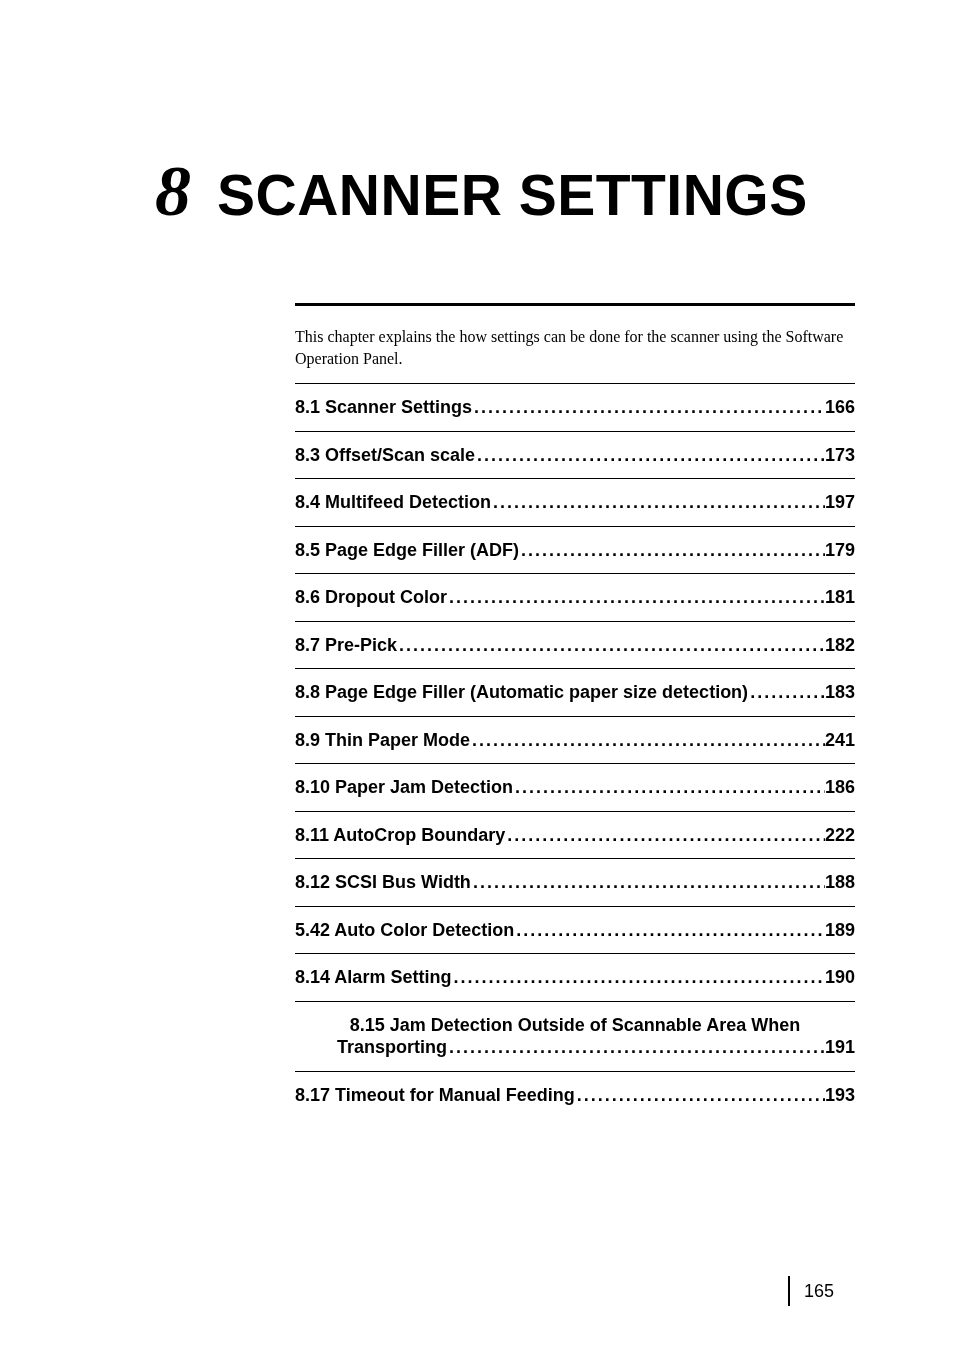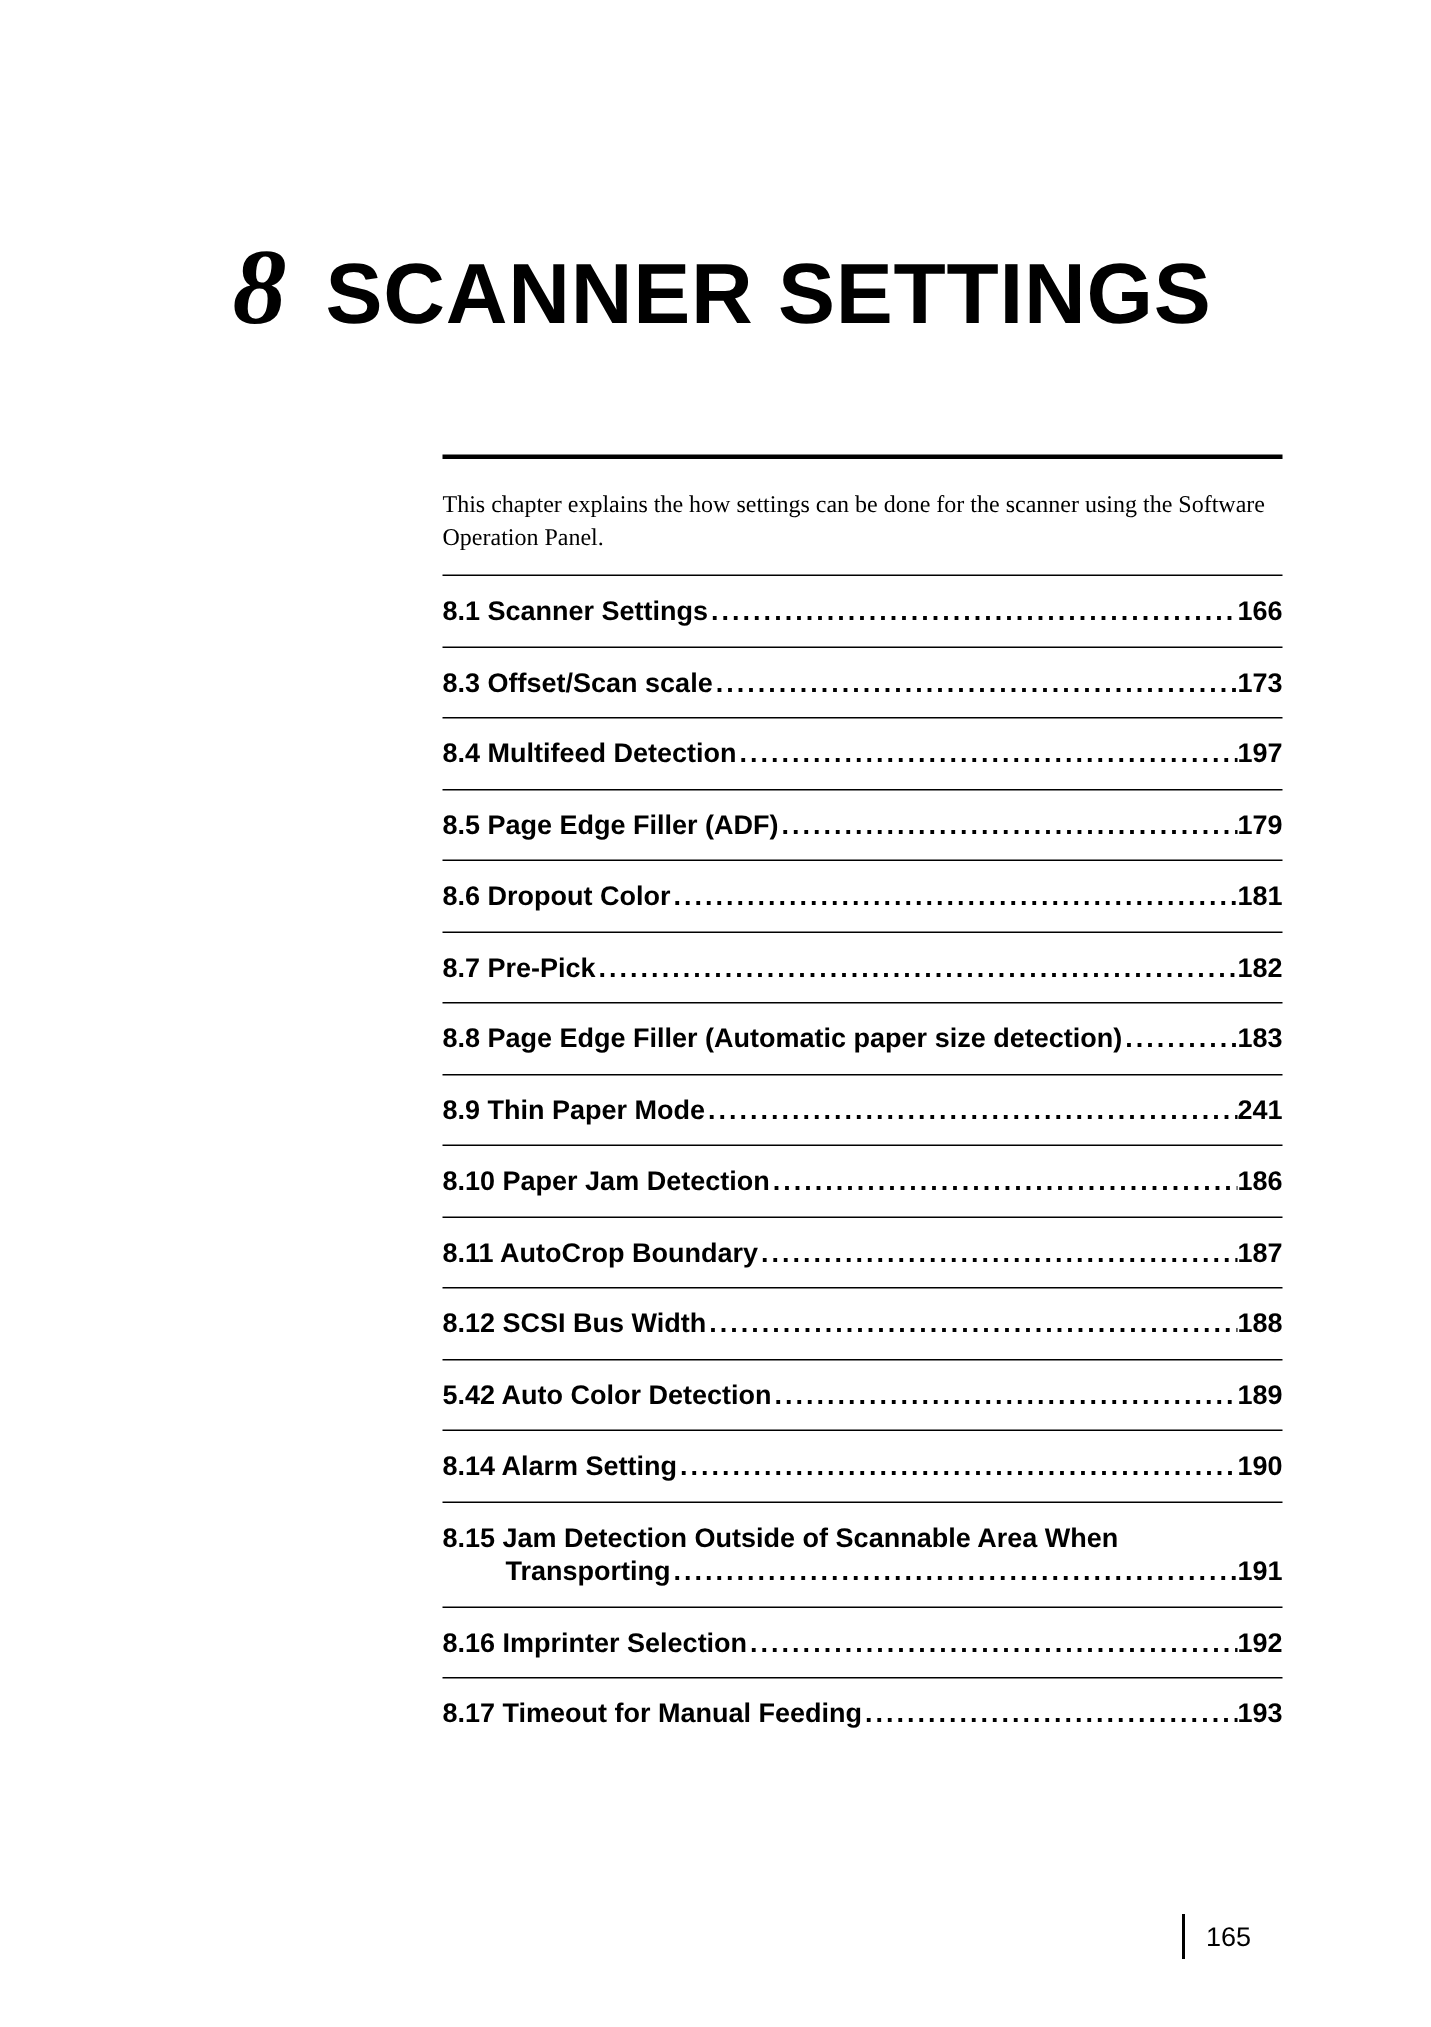--- a/index.html
+++ b/index.html
@@ -58,20 +58,21 @@
   .toc {
     font-family: Arial, Helvetica, sans-serif;
     font-weight: bold;
     font-size: 18px;
   }
   .toc-entry {
     border-top: 1px solid #000;
     padding: 12px 0 12px 0;
     position: relative;
     line-height: 1.25;
+    text-align: center;
   }
   .toc-line {
     display: flex;
     align-items: baseline;
     width: 100%;
   }
   .toc-label {
     white-space: nowrap;
   }
   .dots {
@@ -201,21 +202,21 @@
           <span class="toc-label">8.10 Paper Jam Detection</span>
           <span class="dots"></span>
           <span class="toc-page">186</span>
         </div>
       </div>
 
       <div class="toc-entry">
         <div class="toc-line">
           <span class="toc-label">8.11 AutoCrop Boundary</span>
           <span class="dots"></span>
-          <span class="toc-page">187</span>
+          <span class="toc-page">222</span>
         </div>
       </div>
 
       <div class="toc-entry">
         <div class="toc-line">
           <span class="toc-label">8.12 SCSI Bus Width</span>
           <span class="dots"></span>
           <span class="toc-page">188</span>
         </div>
       </div>
@@ -238,27 +239,20 @@
 
       <div class="toc-entry toc-multiline">
         <span class="toc-first toc-label">8.15 Jam Detection Outside of Scannable Area When</span>
         <div class="toc-second">
           <span class="toc-label">Transporting</span>
           <span class="dots"></span>
           <span class="toc-page">191</span>
         </div>
       </div>
 
-      <div class="toc-entry">
-        <div class="toc-line">
-          <span class="toc-label">8.16 Imprinter Selection</span>
-          <span class="dots"></span>
-          <span class="toc-page">192</span>
-        </div>
-      </div>
 
       <div class="toc-entry">
         <div class="toc-line">
           <span class="toc-label">8.17 Timeout for Manual Feeding</span>
           <span class="dots"></span>
           <span class="toc-page">193</span>
         </div>
       </div>
 
     </div>

